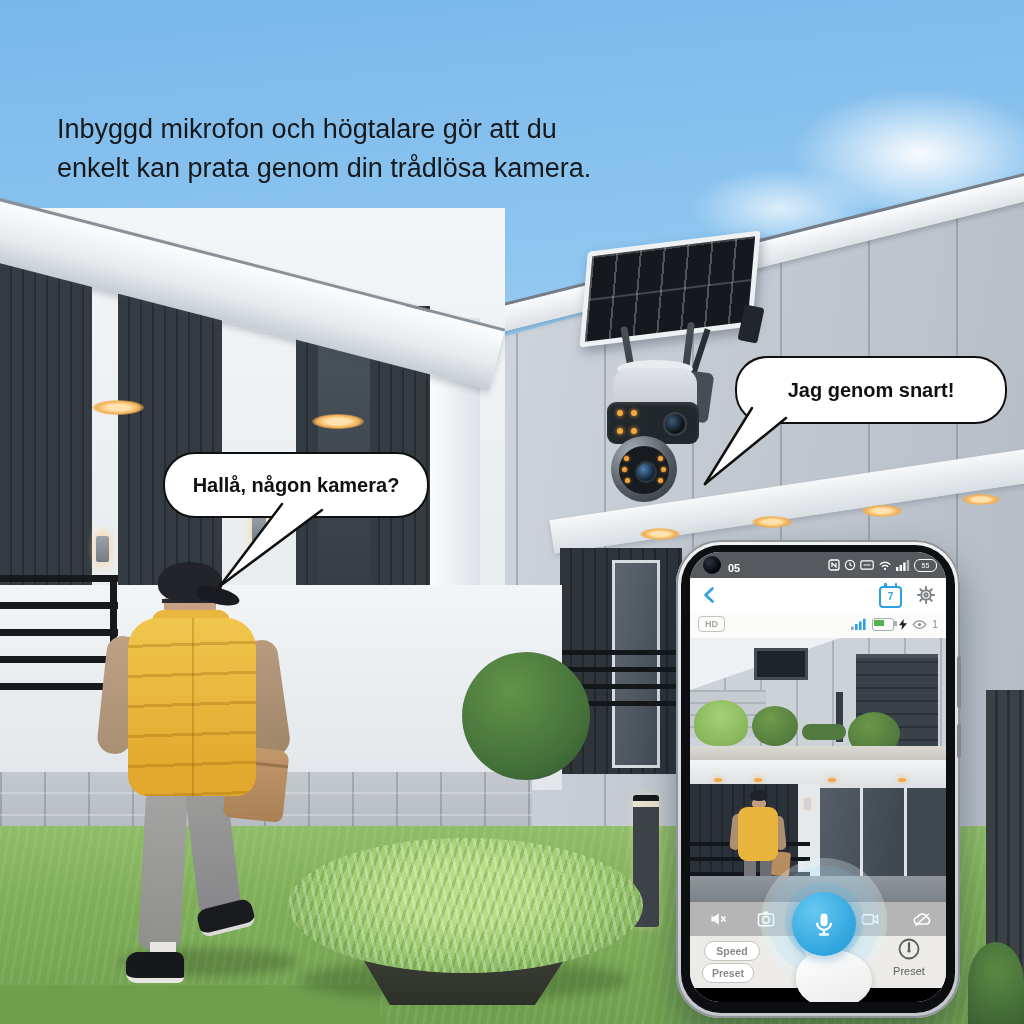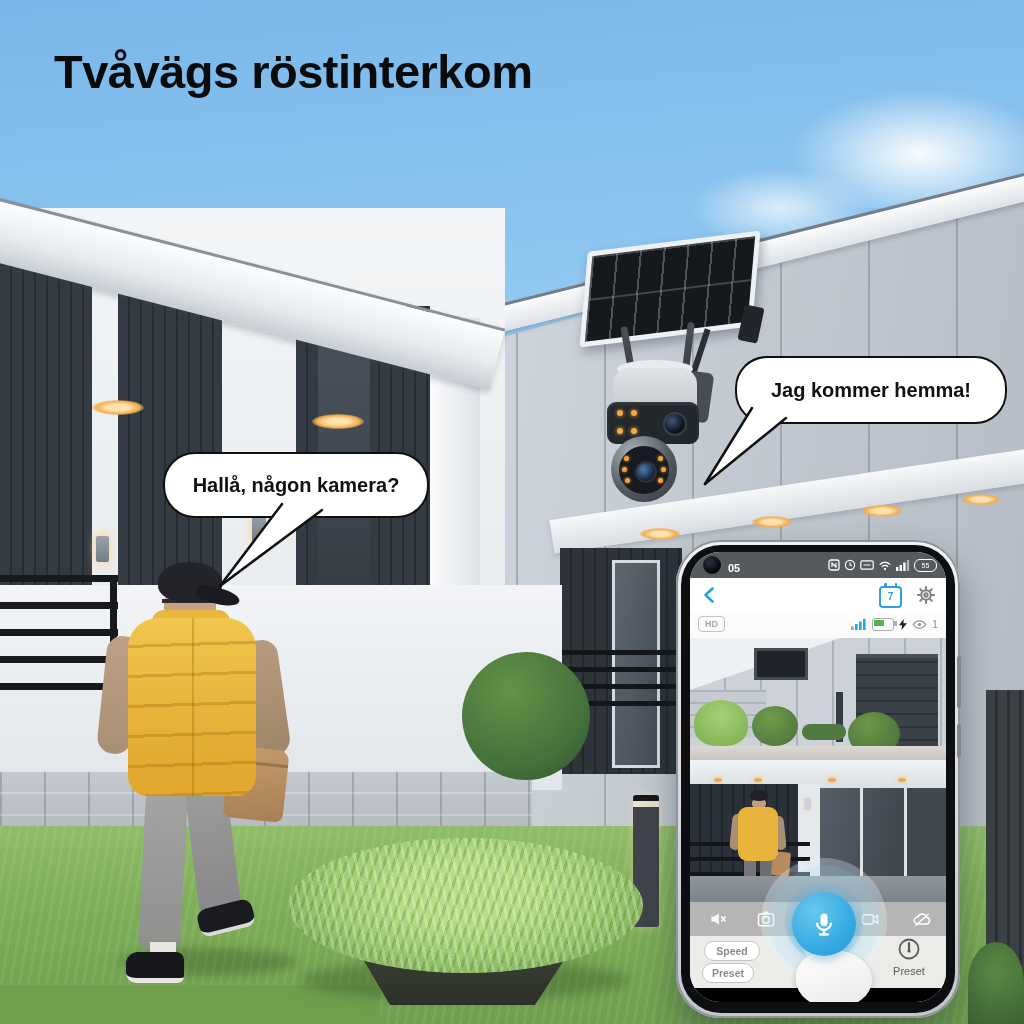--- a/index.html
+++ b/index.html
@@ -248,22 +248,23 @@
   <div class="abs hedge"></div>
   <div class="abs fence-right"></div>
   <div class="abs bush-corner"></div>
   <div class="abs bollard"></div>
   <div class="abs tuft-shadow"></div>
   <div class="abs planter"></div>
   <div class="abs tuft">
       <div class="tex"></div>
     </div>
 
-  <div class="abs title">Tvåvägs röstinterkom</div>
   <div class="abs subtitle">
+    <span style="display:block;">Inbyggd mikrofon och högtalare gör att du</span>
+    <span style="display:block;">enkelt kan prata genom din trådlösa kamera.</span>
   </div>
 
   <div class="abs camrig">
     <div class="abs solar">
         <div class="cells"></div>
         <div class="mid"></div>
       </div>
     <div class="abs sp-bracket"></div>
     <div class="abs sp-pole"></div>
     <div class="abs ant-l"></div>
@@ -308,21 +309,21 @@
     <div class="abs p-bag">
         <div class="fold"></div>
       </div>
     <div class="abs p-vest">
         <div class="seams"></div>
         <div class="zip"></div>
       </div>
   </div>
 
   <div class="abs bubble bub-cam">
-    <span>Jag kommer hemma!</span>
+    <span>Jag genom snart!</span>
   </div>
   <svg class="abs tail" style="left:690px;top:352px;" width="120" height="146">
     <polygon points="62,56 96,66 15,132" fill="#fff"></polygon>
     <line x1="62" y1="56" x2="15" y2="132" stroke="#101010" stroke-width="2.5" stroke-linecap="round"></line>
     <line x1="96" y1="66" x2="15" y2="132" stroke="#101010" stroke-width="2.5" stroke-linecap="round"></line>
   </svg>
   <div class="abs bubble bub-vis">
     <span>Hallå, någon kamera?</span>
   </div>
   <svg class="abs tail" style="left:196px;top:478px;" width="140" height="120">

